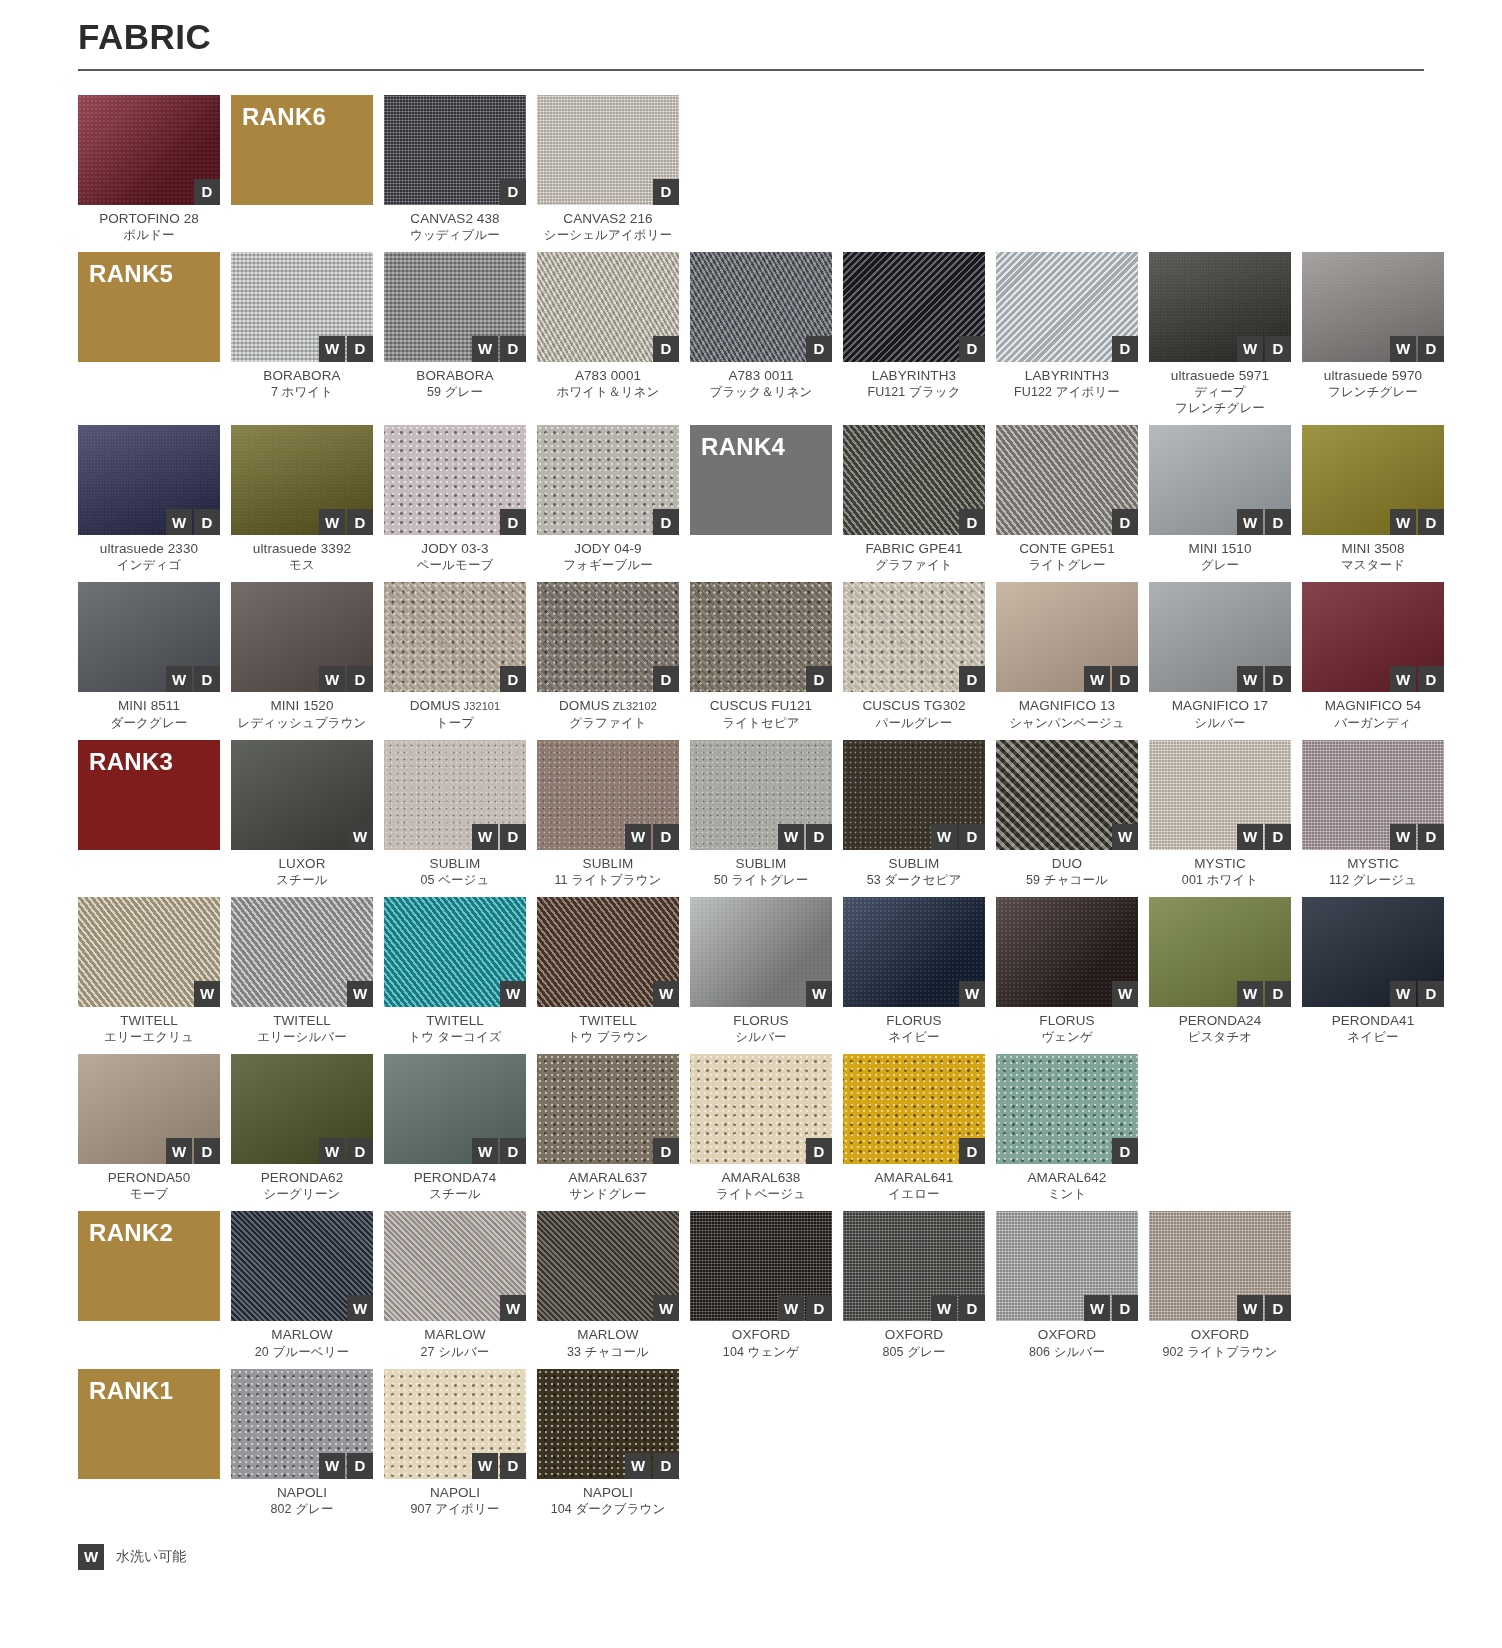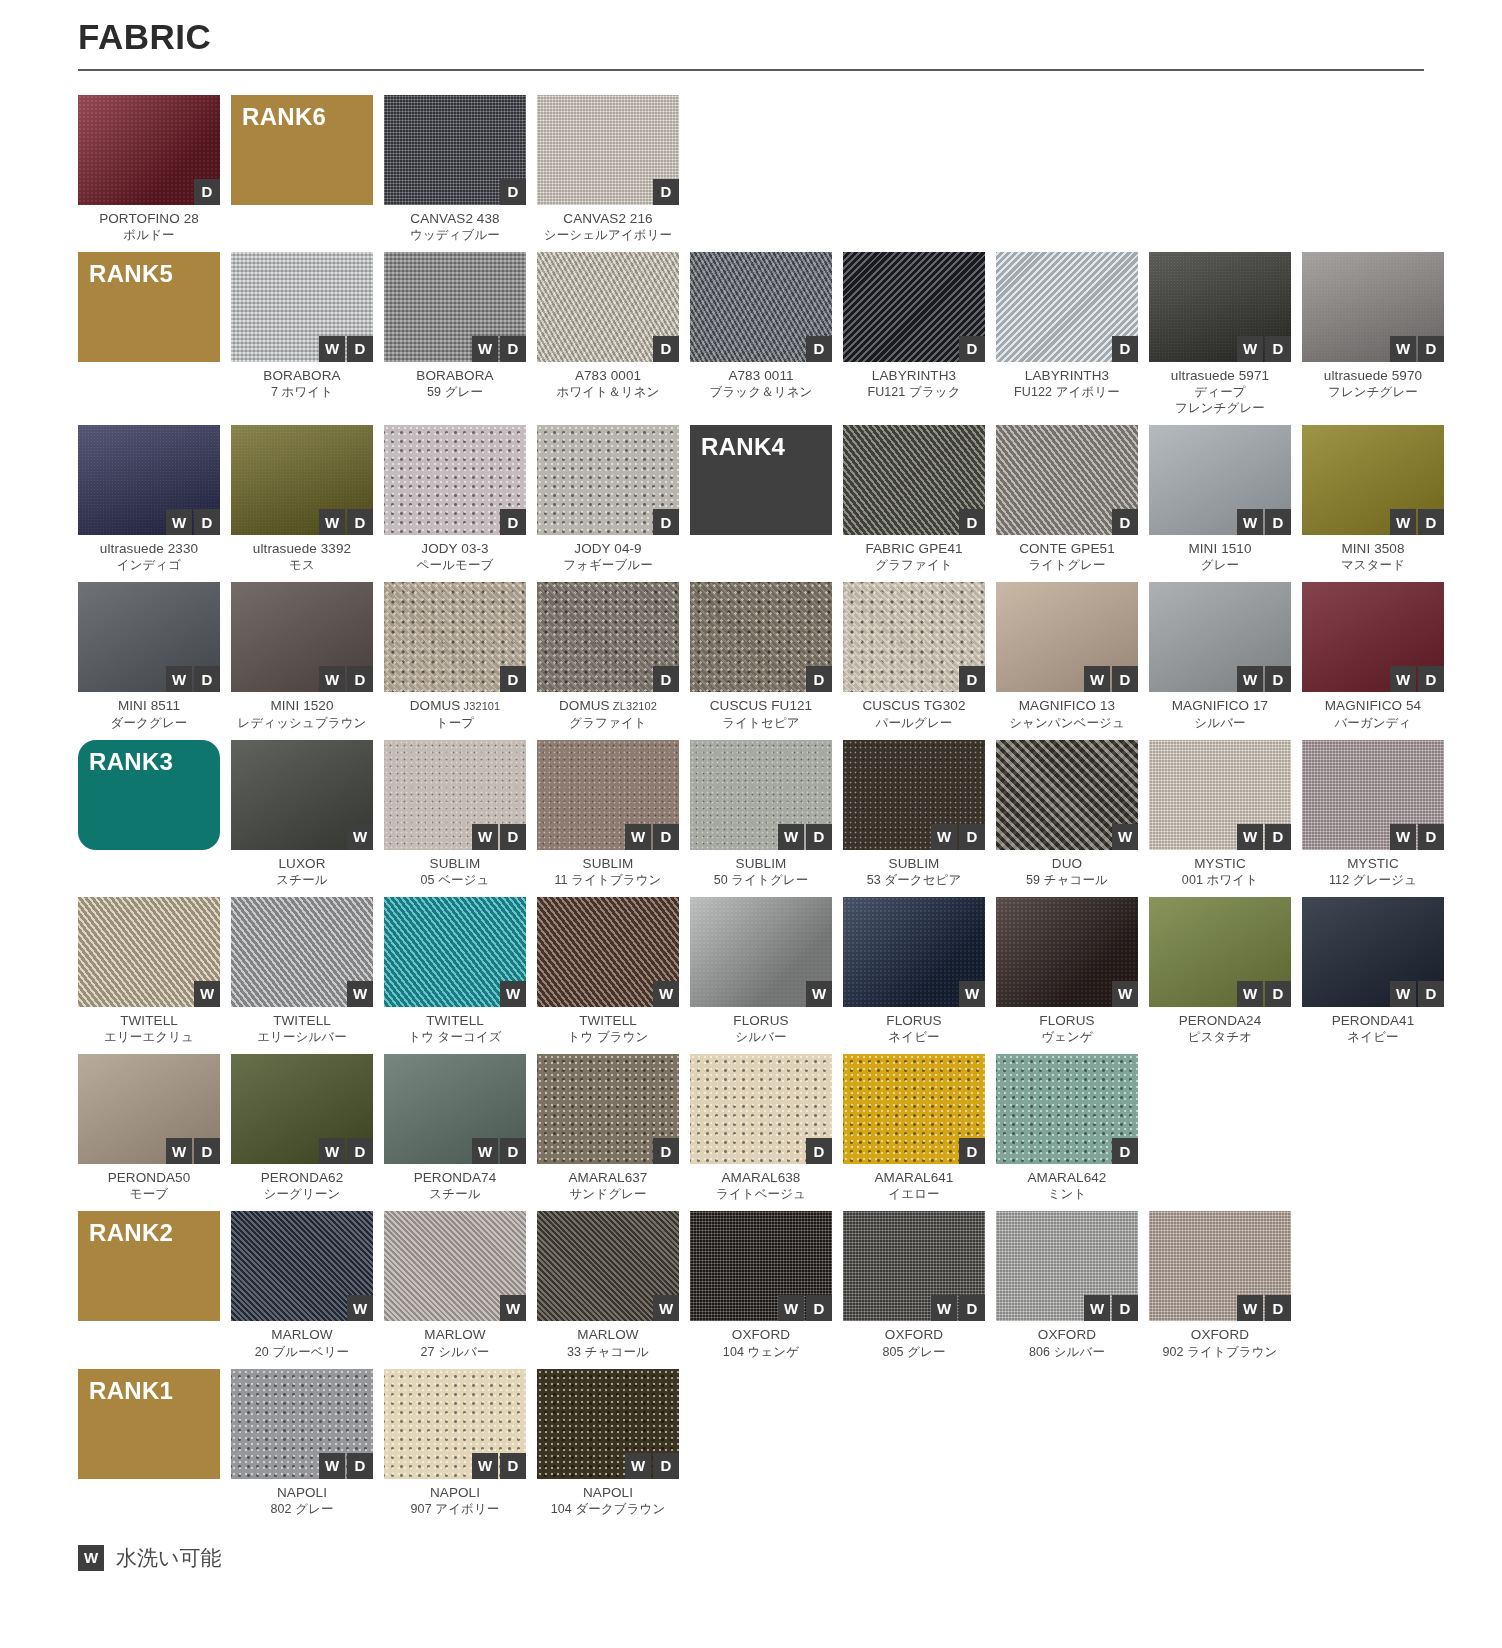--- a/index.html
+++ b/index.html
@@ -132,21 +132,21 @@
 
   
   .legend {
     margin: 18px 0 0 0;
     padding: 0 78px 26px 78px;
     display: flex;
     align-items: center;
     gap: 12px;
   }
   .legend .badge { width: 26px; height: 26px; }
-  .legend-text { font-size: 21px; color: #4a4a4a; text-align: right; }
+  .legend-text { font-size: 14px; color: #4a4a4a; text-align: right; }
 </style>
 </head>
 <body>
 
 <div class="page">
 
   <div class="header">
     <h1 class="page-title">FABRIC</h1>
     <div class="title-rule"></div>
   </div>
@@ -352,21 +352,21 @@
             <div class="badges">
               <span class="badge" style="background: rgb(62, 62, 62);">D</span>
             </div>
           </div>
           <div class="cap">
             <div class="cap-name">JODY 04-9</div>
             <div class="cap-jp">フォギーブルー</div>
           </div>
         </div>
         <div class="cell">
-          <div class="rank-tile" style="background: #404040;">
+          <div class="rank-tile" style="background: #737373;">
             <span class="rank-label">RANK4</span>
           </div>
         </div>
         <div class="cell">
           <div class="sw-wrap">
             <div class="sw tex-twill" style="background-color: rgb(85, 85, 76);"></div>
             <div class="badges">
               <span class="badge" style="background: rgb(62, 62, 62);">D</span>
             </div>
           </div>
@@ -524,21 +524,21 @@
             </div>
           </div>
           <div class="cap">
             <div class="cap-name">MAGNIFICO 54</div>
             <div class="cap-jp">バーガンディ</div>
           </div>
         </div>
       </div>
       <div class="row">
         <div class="cell">
-          <div class="rank-tile" style="background: #0f766e; border-radius: 18px;">
+          <div class="rank-tile" style="background: #7f1d1d;">
             <span class="rank-label">RANK3</span>
           </div>
         </div>
         <div class="cell">
           <div class="sw-wrap">
             <div class="sw tex-flat" style="background-color: rgb(65, 69, 63);"></div>
             <div class="badges">
               <span class="badge" style="background: rgb(62, 62, 62);">W</span>
             </div>
           </div>

